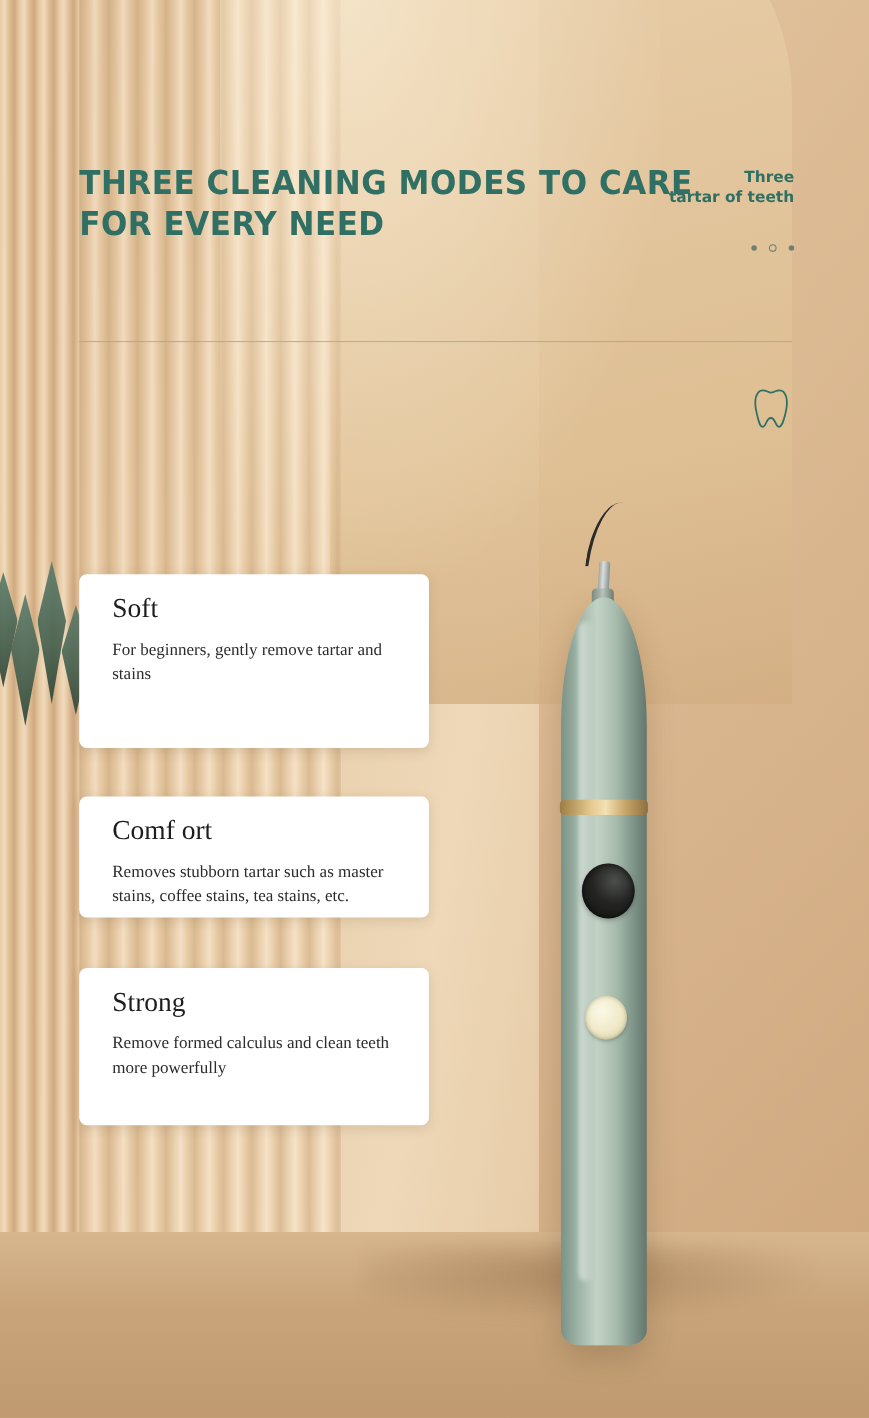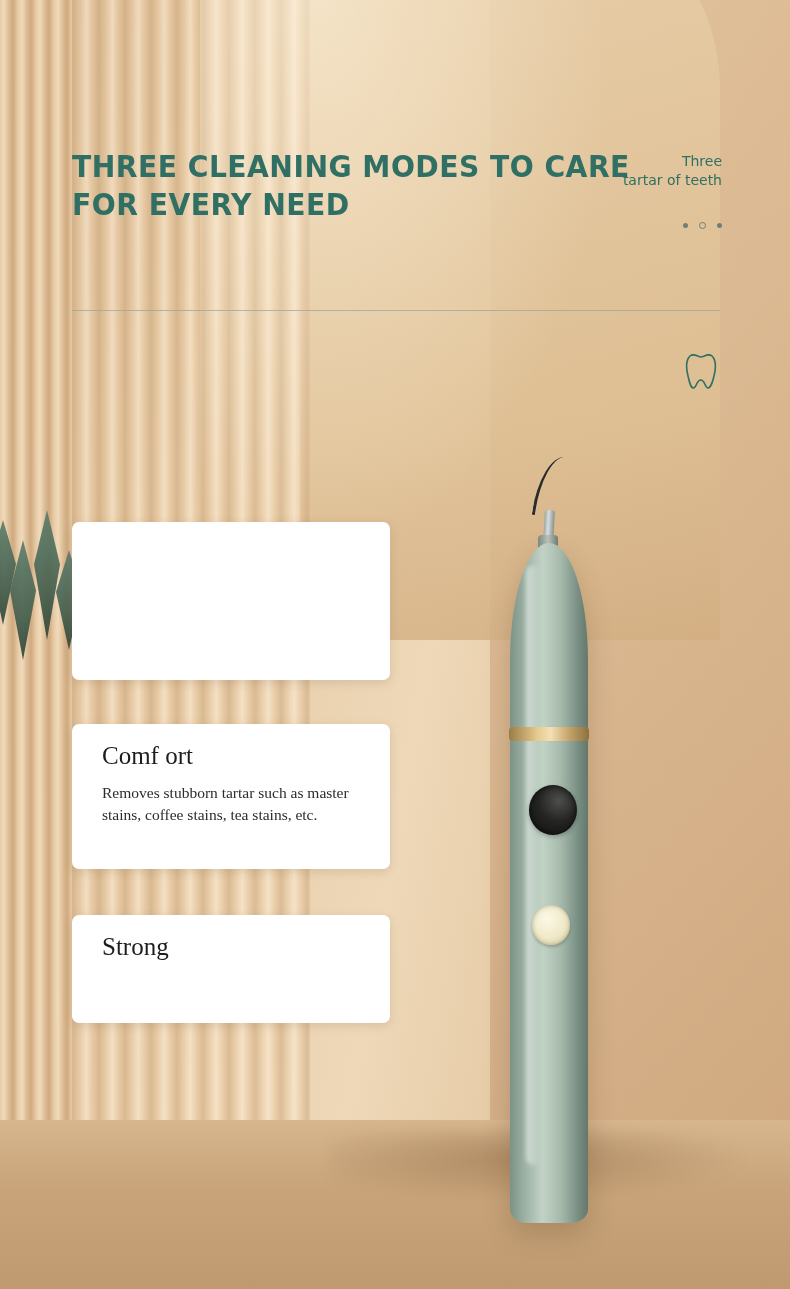--- a/index.html
+++ b/index.html
@@ -189,21 +189,21 @@
     transform-origin: left top;
   }
   .headline-line { display: block; white-space: nowrap; }
 
   .kicker {
     position: absolute;
     right: 68px; top: 152px;
     width: 160px;
     text-align: right;
     font-family: "DejaVu Sans", sans-serif;
-    font-weight: normal;
+    font-weight: bold;
     font-size: 14px;
     line-height: 1.35;
     color: #2f6f64;
   }
   .dots {
     position: absolute;
     right: 68px; top: 222px;
     display: flex;
     gap: 11px;
     align-items: center;
@@ -262,22 +262,22 @@
     font-weight: normal;
   }
   .card-body {
     font-family: "Liberation Serif", serif;
     font-size: 15.5px;
     line-height: 1.45;
     color: #2c2c2c;
     margin: 0;
   }
   .card.soft { height: 158px; }
-  .card.comfort { height: 145px; margin-bottom: 46px; }
-  .card.strong { height: 108px; margin-bottom: 0; }
+  .card.comfort { height: 110px; margin-bottom: 46px; }
+  .card.strong { height: 143px; margin-bottom: 0; }
 </style>
 </head>
 <body>
 
 <div class="page">
 
   <div class="bg-wall"></div>
   <div class="bg-right-block"></div>
   <div class="bg-arch"></div>
   <div class="bg-slats"></div>
@@ -325,26 +325,29 @@
     <div class="dev-body"></div>
     <div class="dev-highlight"></div>
     <div class="dev-gold-ring"></div>
     <div class="dev-screen"></div>
     <div class="dev-button"></div>
   </div>
 
   <div class="cards">
 
     <div class="card soft">
+      <h3 class="card-title">Soft</h3>
+      <p class="card-body">For beginners, gently remove tartar and stains</p>
     </div>
 
     <div class="card comfort">
       <h3 class="card-title">Comf ort</h3>
       <p class="card-body">Removes stubborn tartar such as master stains, coffee stains, tea stains, etc.</p>
     </div>
 
     <div class="card strong">
       <h3 class="card-title">Strong</h3>
+      <p class="card-body">Remove formed calculus and clean teeth more powerfully</p>
     </div>
 
   </div>
 
 </div>
 
 </body></html>

